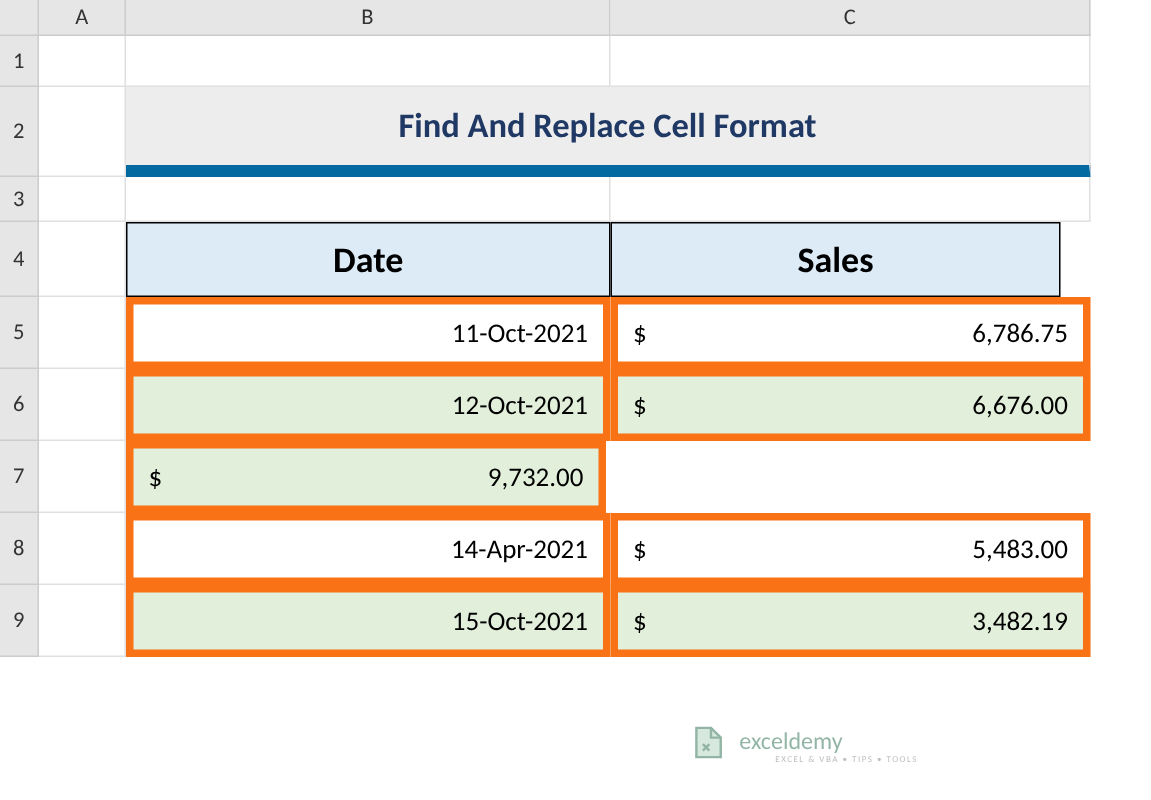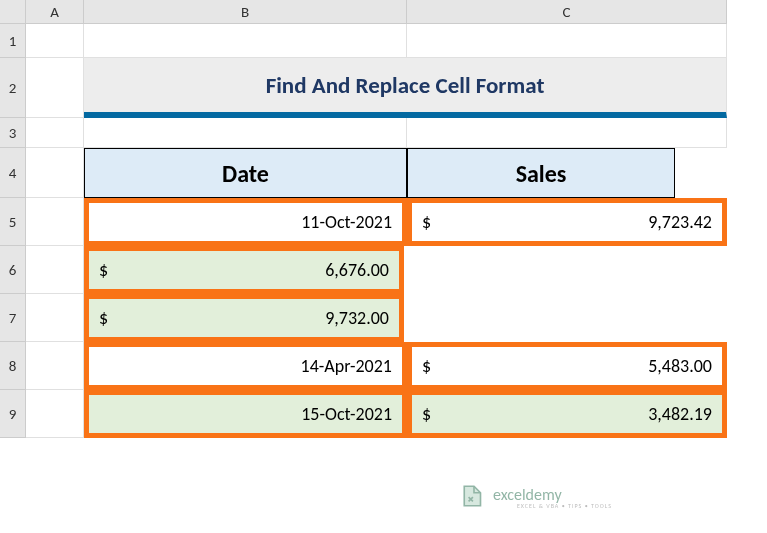--- a/index.html
+++ b/index.html
@@ -72,21 +72,21 @@
       display: flex;
       align-items: center;
       font-size: 17px;
     }
     .title-cell {
       background: #ededed;
       font-size: 23px;
       font-weight: bold;
       color: #1f3864;
       justify-content: center;
-      border-bottom: 6px solid #0369a1;
+      border-bottom: 8px solid #0369a1;
     }
     .table-header {
       background: #ddebf7;
       font-weight: bold;
       font-size: 24px;
       justify-content: center;
       border: 1px solid #000;
     }
     .data-cell {
       border: 5px solid #f97316;
@@ -173,34 +173,35 @@
 
   <div class="row">
     <div class="cell" style="width:58px;height:30px"></div>
     <div class="cell" style="width:323px;height:30px"></div>
     <div class="cell" style="width:320px;height:30px"></div>
   </div>
 
   <div class="row">
     <div class="cell" style="width:58px;height:50px"></div>
     <div class="cell table-header" style="width:323px;height:50px">Date</div>
-    <div class="cell table-header" style="width:268px;height:50px">Sales</div>
+    <div class="cell table-header" style="width:300px;height:50px">Sales</div>
   </div>
 
   <div id="data-rows">
       <div class="row">
     <div class="cell" style="width:58px;height:48px"></div>
     <div class="cell data-cell date-cell white-row" style="width:323px;height:48px">11-Oct-2021</div>
     <div class="cell data-cell sales-cell white-row" style="width:320px;height:48px">
       <span>$</span>
-      <span>9,723.42</span>
-    </div>
-  </div>
-      <div class="row">
-    <div class="cell" style="width:58px;height:48px"></div>
+      <span>6,786.75</span>
+    </div>
+  </div>
+      <div class="row">
+    <div class="cell" style="width:58px;height:48px"></div>
+    <div class="cell data-cell date-cell green-row" style="width:323px;height:48px">12-Oct-2021</div>
     <div class="cell data-cell sales-cell green-row" style="width:320px;height:48px">
       <span>$</span>
       <span>6,676.00</span>
     </div>
   </div>
       <div class="row">
     <div class="cell" style="width:58px;height:48px"></div>
     <div class="cell data-cell sales-cell green-row" style="width:320px;height:48px">
       <span>$</span>
       <span>9,732.00</span>

